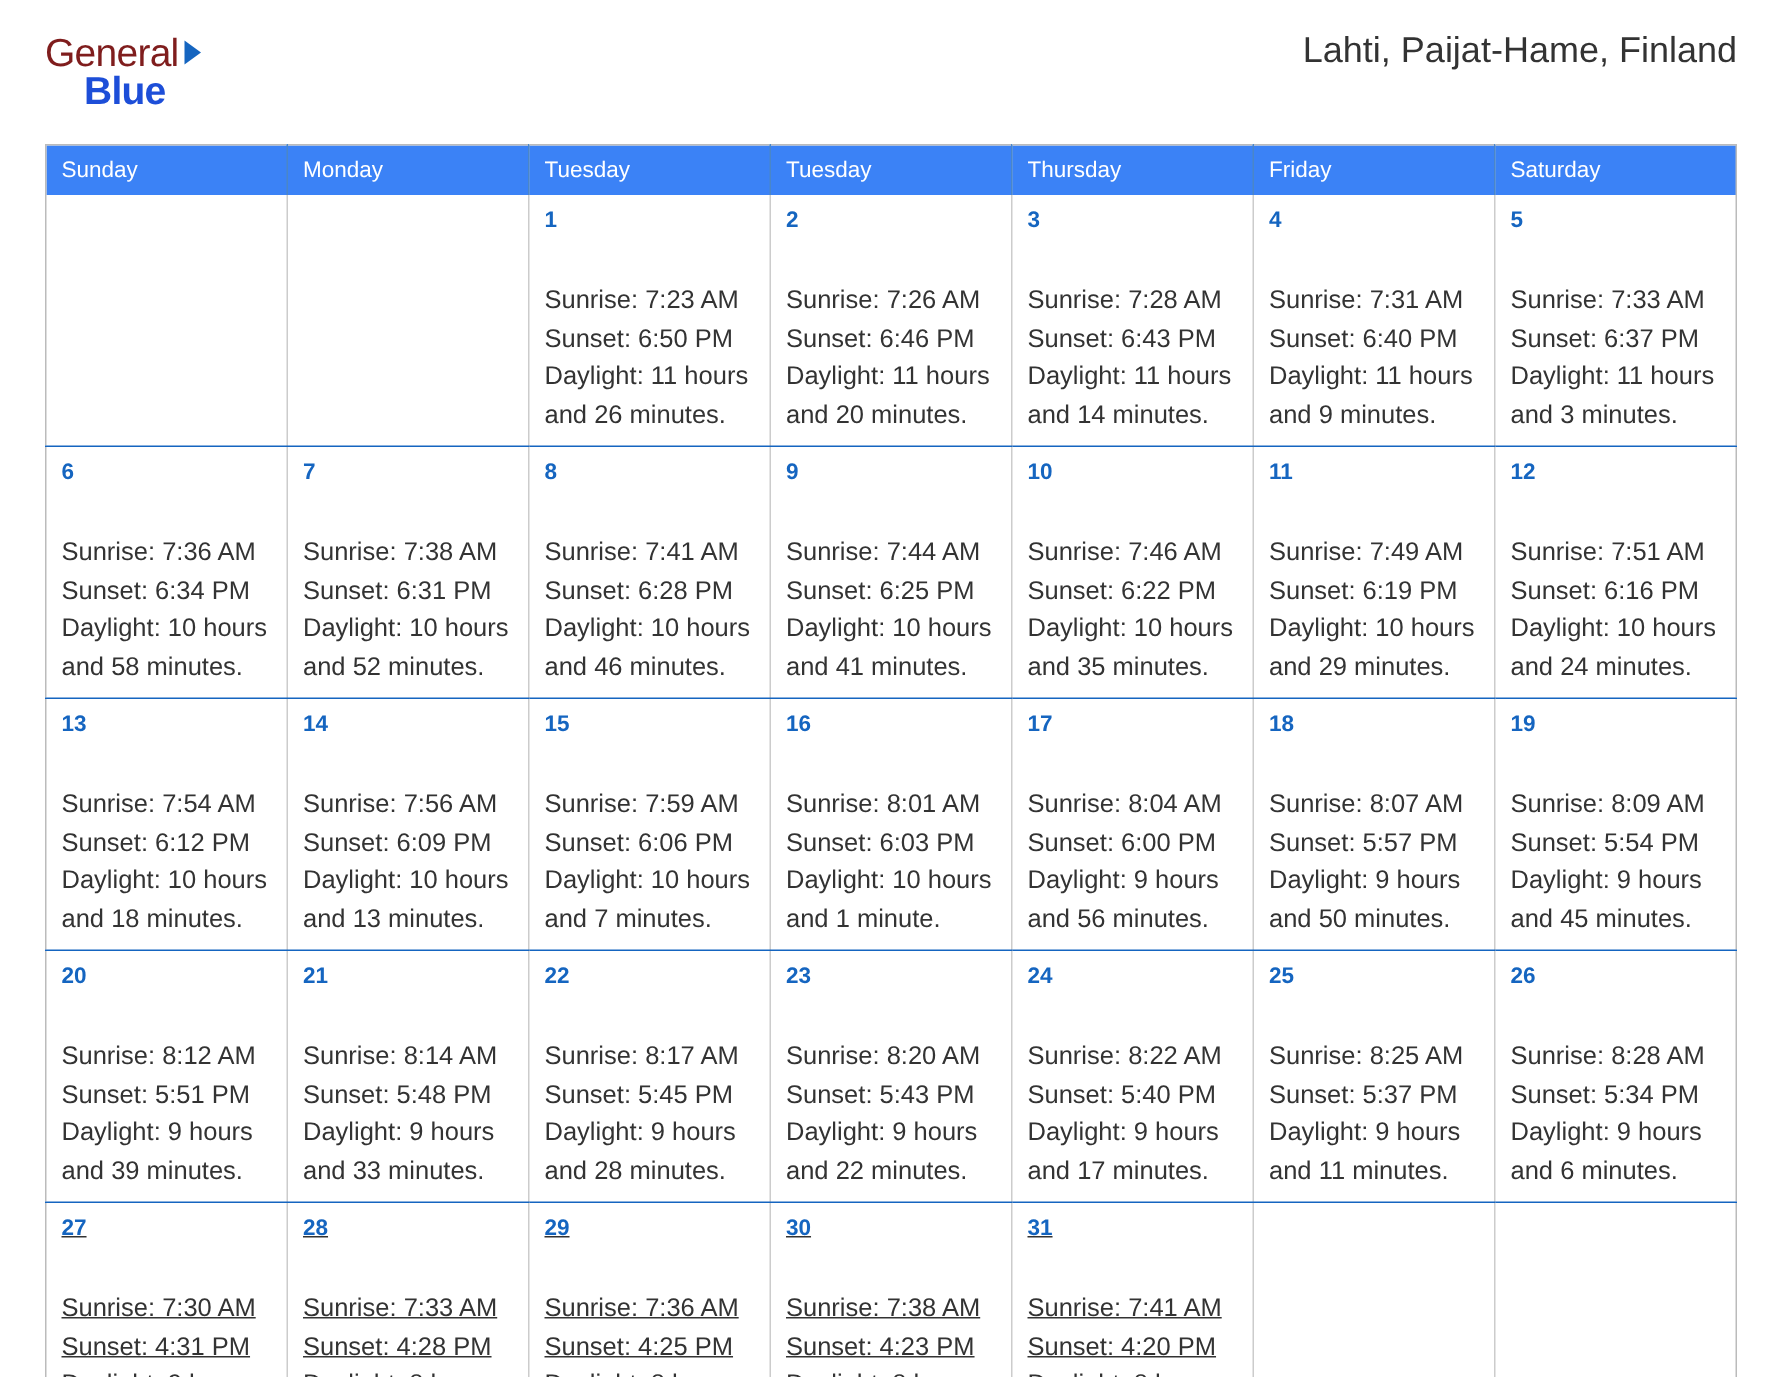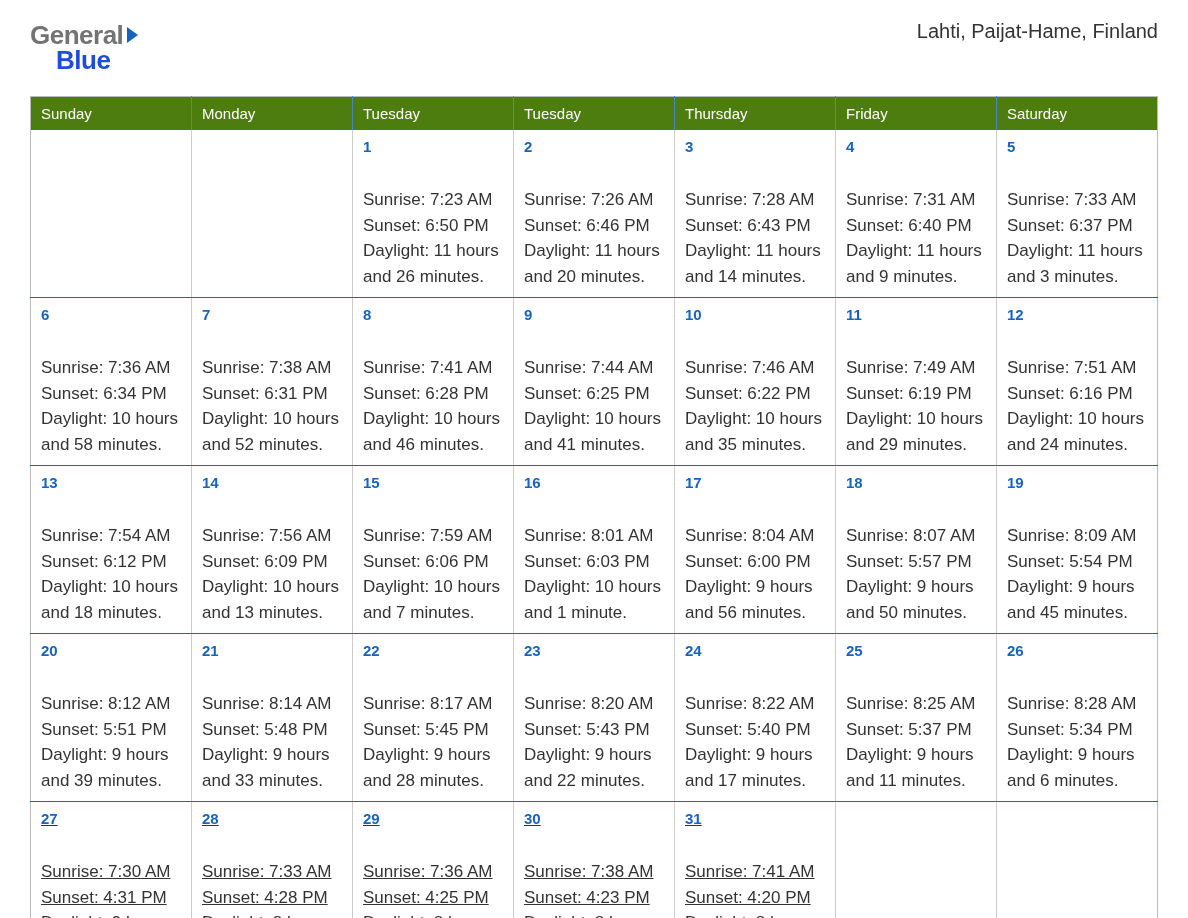--- a/index.html
+++ b/index.html
@@ -17,53 +17,53 @@
       align-items: flex-start;
       margin-bottom: 20px;
     }
     .logo {
       display: flex;
       flex-direction: column;
       align-items: flex-start;
     }
     .logo-general {
       font-size: 26px;
-      font-weight: bold;
-      color: #737373;
+      font-weight: normal;
+      color: #7f1d1d;
       letter-spacing: -0.5px;
     }
     .logo-blue {
       font-size: 26px;
       font-weight: bold;
       color: #1d4ed8;
       letter-spacing: -0.5px;
       margin-top: -6px;
       padding-left: 14px;
     }
     .title-block {
       text-align: right;
     }
     .title-block h1 {
       font-size: 52px;
       font-weight: normal;
       color: #1a1a1a;
       line-height: 1.1;
     }
     .title-block h2 {
-      font-size: 20px;
+      font-size: 24px;
       font-weight: normal;
       color: #333;
     }
     .calendar {
       width: 100%;
       border-collapse: collapse;
       border: 1px solid #bbb;
     }
     .calendar th {
-      background-color: #4d7c0f;
+      background-color: #3b82f6;
       color: #fff;
       padding: 8px 10px;
       text-align: left;
       font-size: 15px;
       font-weight: normal;
       border-right: 1px solid #4a86c8;
     }
     .calendar th:last-child {
       border-right: none;
     }

